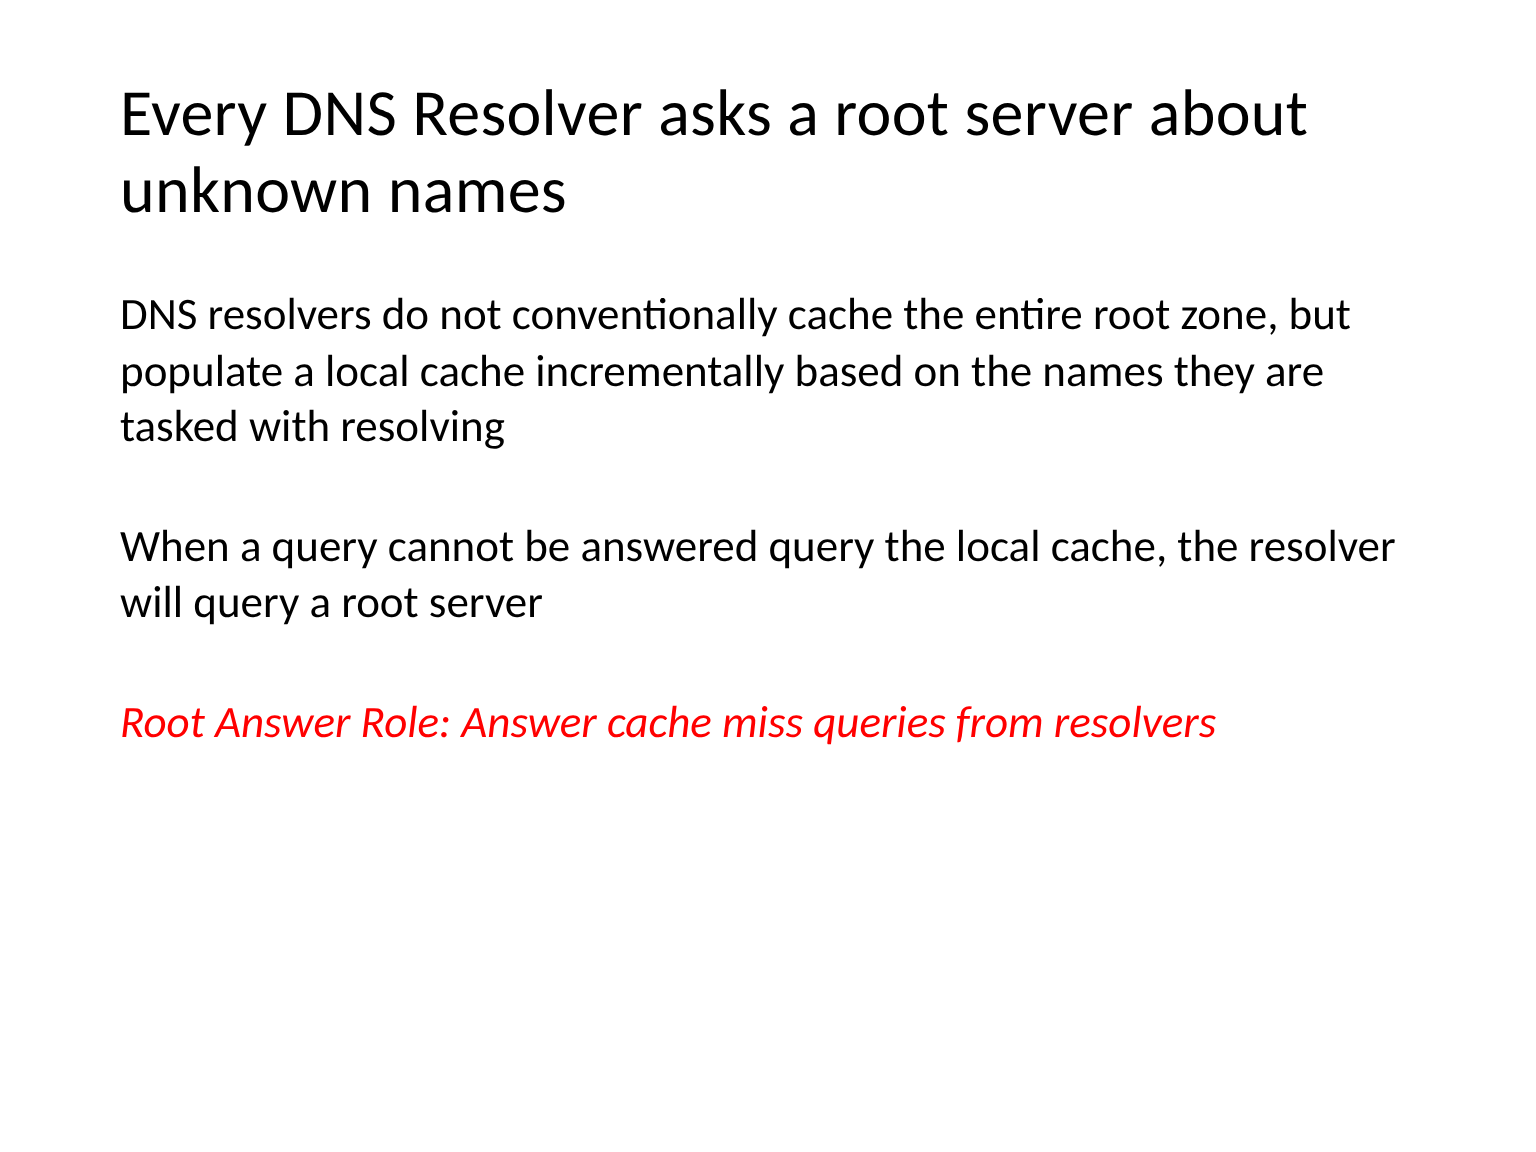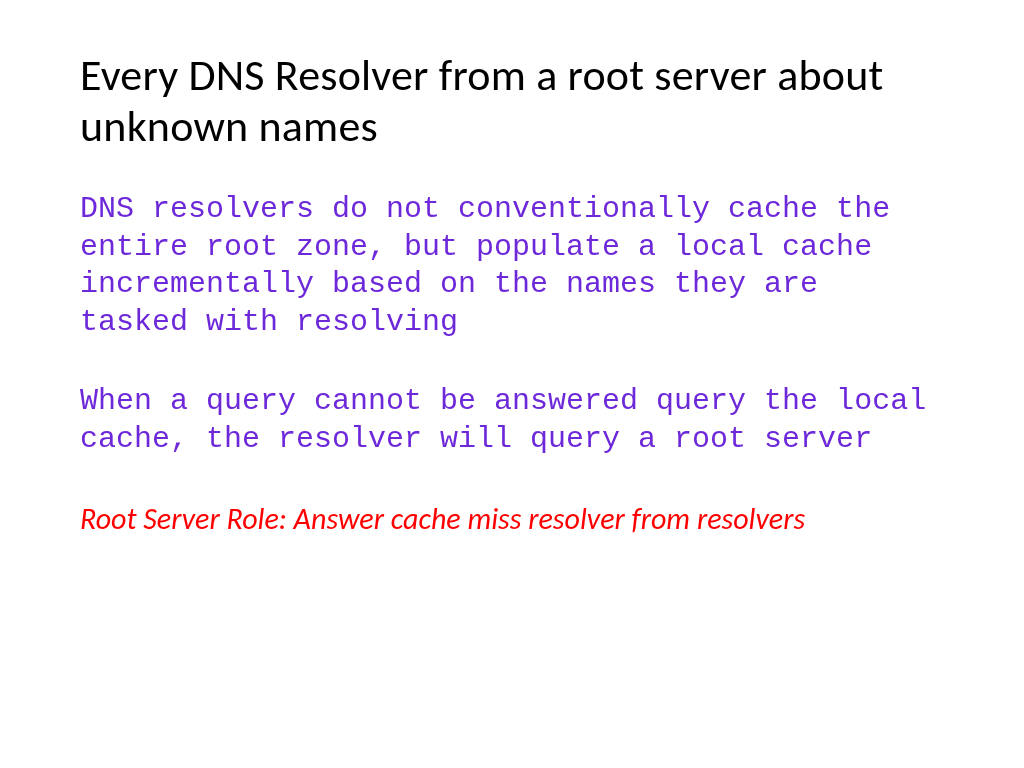--- a/index.html
+++ b/index.html
@@ -21,33 +21,32 @@
       line-height: 1.15;
       margin-bottom: 40px;
       color: #000000;
       letter-spacing: 0.2px;
     }
     .body-text {
       font-size: 30px;
       font-weight: 400;
       line-height: 1.25;
       margin-bottom: 42px;
-      color: #6d28d9;
-      font-family: Liberation Mono, monospace;
+      color: #000000;
     }
     .highlight-text {
       font-size: 30px;
       font-weight: 400;
       font-style: italic;
       line-height: 1.25;
       color: #ff0000;
     }
   </style>
 </head>
 <body>
 
-<h1 class="title">Every DNS Resolver from a root server about unknown names</h1>
+<h1 class="title">Every DNS Resolver asks a root server about unknown names</h1>
 
 <p class="body-text">DNS resolvers do not conventionally cache the entire root zone, but populate a local cache incrementally based on the names they are tasked with resolving</p>
 
 <p class="body-text">When a query cannot be answered query the local cache, the resolver will query a root server</p>
 
-<p class="highlight-text">Root Server Role: Answer cache miss resolver from resolvers</p>
+<p class="highlight-text">Root Answer Role: Answer cache miss queries from resolvers</p>
 
 </body></html>

